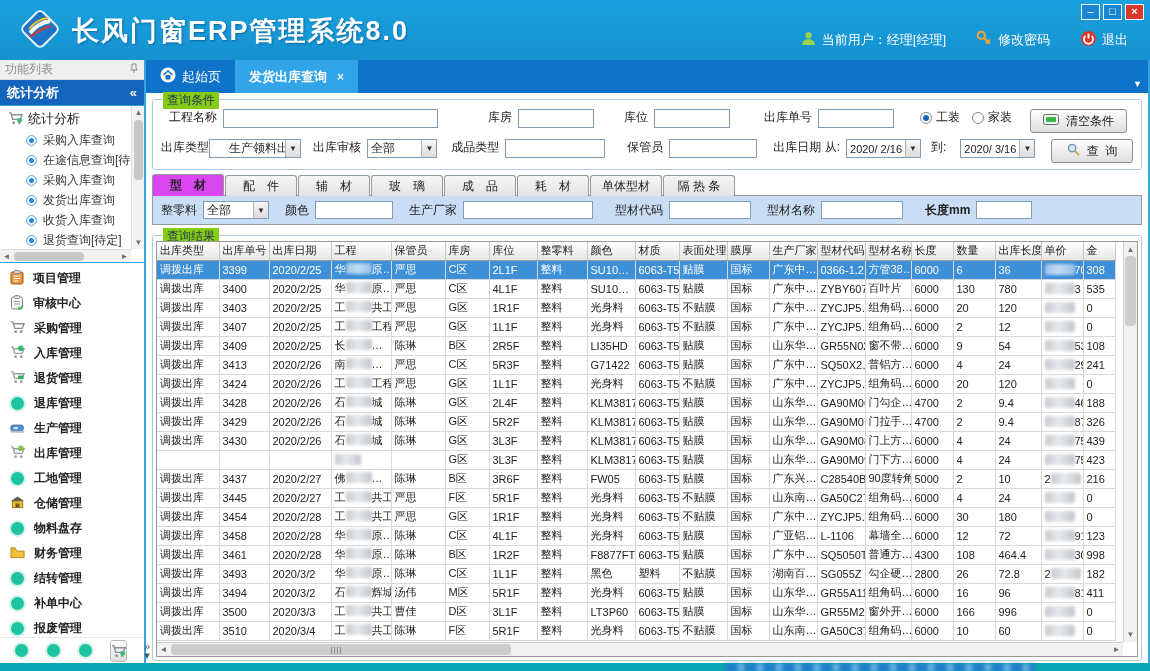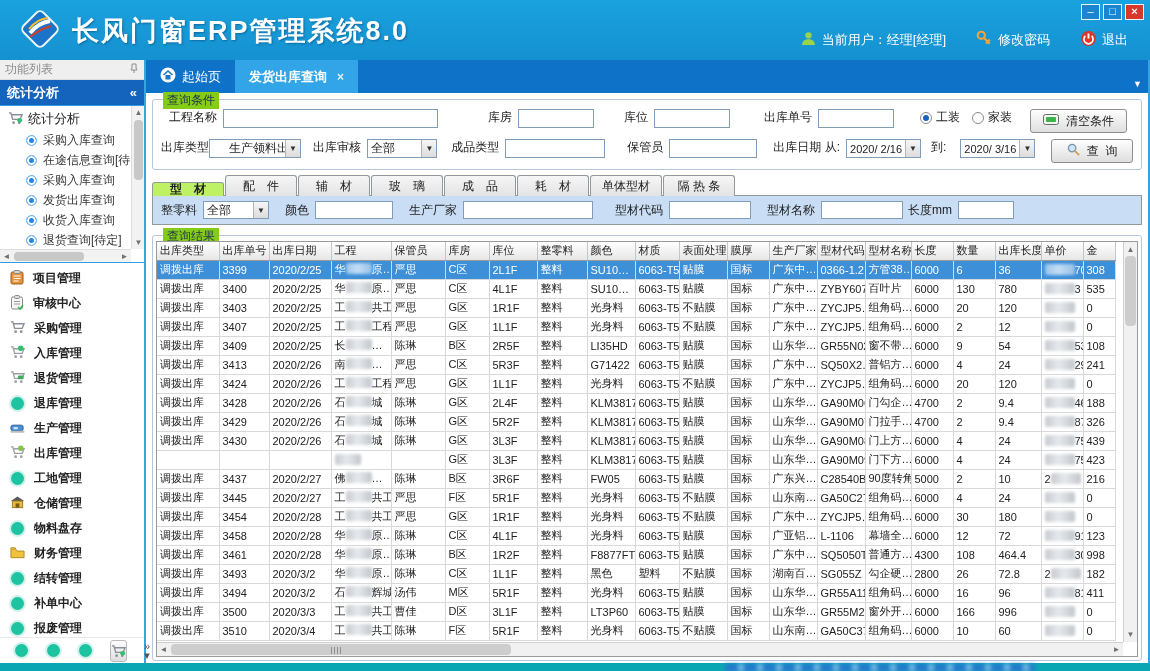--- a/index.html
+++ b/index.html
@@ -78,21 +78,21 @@
   .rdot { width:12px; height:12px; border-radius:50%; border:1px solid #8a8a8a; background:#fff; position:relative; }
   .rdot.on::after { content:""; position:absolute; inset:2px; border-radius:50%; background:#1565c0; }
   .btn { height:24px; border:1px solid #8e8e8e; border-radius:3px; background:linear-gradient(#fefefe,#dedede);
     display:flex; align-items:center; gap:7px; padding:0 12px; font-size:12px; cursor:pointer; white-space:nowrap; }
 
   .mat-block { margin:2px 6px 0 6px; }
   .mat-tabs { display:flex; height:22px; align-items:flex-end; }
   .mat-tab { height:21px; min-width:72px; padding:0 10px; border:1px solid #919b9c; border-bottom:none;
     border-radius:3px 3px 0 0; margin-right:1px; background:linear-gradient(#f6f6f6,#e3e3e3);
     font-size:12px; display:flex; align-items:center; justify-content:center; white-space:pre; cursor:pointer; }
-  .mat-tab.active { background:#bef264; height:14px; font-weight:bold; position:relative; z-index:2; }
+  .mat-tab.active { background:#d946ef; height:22px; font-weight:bold; position:relative; z-index:2; }
   .filter-strip { border:1px solid #919b9c; background:#c9ddf4; height:30px; display:flex; align-items:center;
     padding:0 8px; margin-top:-1px; }
 
   .results { flex:1; margin:8px 6px 2px 6px; position:relative; }
   .grid-wrap { position:absolute; top:5px; left:3px; right:3px; bottom:3px; border:1px solid #9a9a9a; background:#fff; overflow:hidden; }
   .grid-view { position:absolute; top:0; left:0; right:14px; bottom:14px; overflow:hidden; }
   table.grid { border-collapse:collapse; table-layout:fixed; width:958px; }
   table.grid th { height:18px; background:linear-gradient(#ffffff,#e6e6e6); border-right:1px solid #c6c6c6;
     border-bottom:1px solid #9a9a9a; font-size:11px; font-weight:normal; text-align:left; padding:0 3px;
     white-space:nowrap; overflow:hidden; }
@@ -457,21 +457,21 @@
             <span class="ca">▼</span>
           </div>
           <span class="q-label" style="margin-left:16px;">颜色</span>
           <input class="tbox" style="width: 78px; margin-left: 6px; height: 18px;" value="">
           <span class="q-label" style="margin-left:16px;">生产厂家</span>
           <input class="tbox" style="width: 130px; margin-left: 6px; height: 18px;" value="">
           <span class="q-label" style="margin-left:22px;">型材代码</span>
           <input class="tbox" style="width: 82px; margin-left: 6px; height: 18px;" value="">
           <span class="q-label" style="margin-left:16px;">型材名称</span>
           <input class="tbox" style="width: 82px; margin-left: 6px; height: 18px;" value="">
-          <span class="q-label" style="margin-left:5px;">长度mm</span>
+          <span class="q-label" style="margin-left:22px;font-weight:bold;">长度mm</span>
           <input class="tbox" style="width: 56px; margin-left: 6px; height: 18px;" value="">
         </div>
       </div>
 
       <div class="results groupbox" style="margin-top:10px;">
         <span class="gb-title">查询结果</span>
         <div class="grid-wrap">
           <div class="grid-view">
             <table class="grid">
               <colgroup id="grid-cols">

